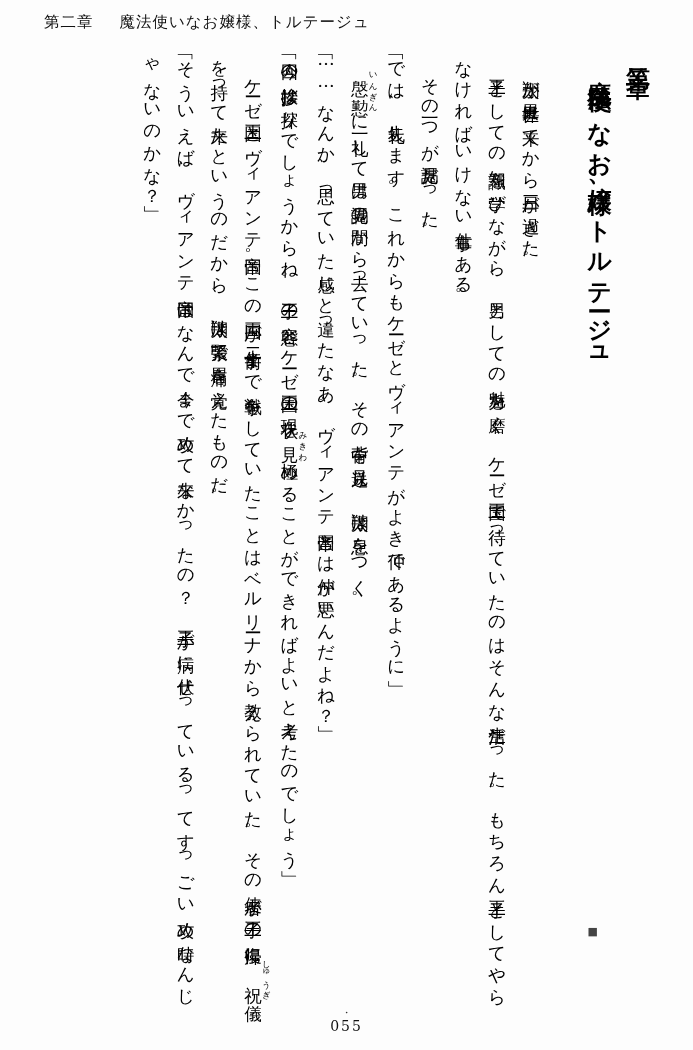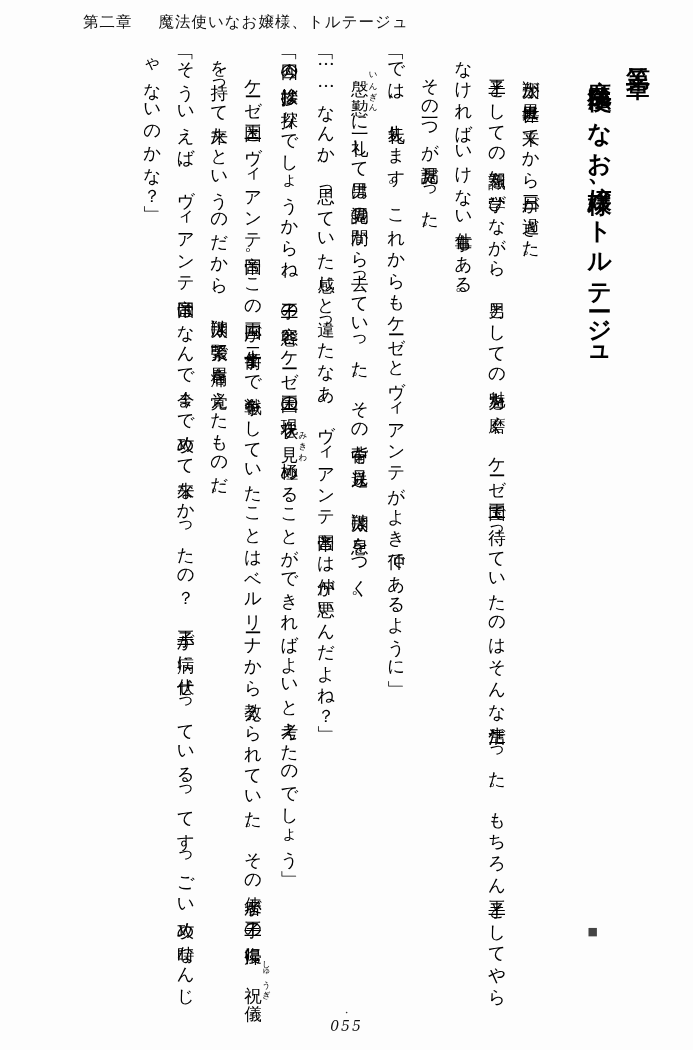--- a/index.html
+++ b/index.html
@@ -22,36 +22,34 @@
     box-sizing: border-box;
   }
   .running-head {
     position: absolute;
     top: 12px;
     left: 44px;
     font-size: 15.5px;
     letter-spacing: 1px;
     color: #111;
     white-space: nowrap;
-    margin-left: 39px;
   }
   .running-head .sep {
     display: inline-block;
     width: 14px;
   }
   .page-number {
     position: absolute;
     bottom: 16px;
     left: 0;
     width: 693px;
     text-align: center;
     font-size: 14px;
     letter-spacing: 2px;
     color: #111;
-    font-style: italic;
   }
   
   .body-area {
     position: absolute;
     top: 48px;
     right: 30px;
     left: 36px;
     bottom: 52px;
     writing-mode: vertical-rl;
     -webkit-writing-mode: vertical-rl;

